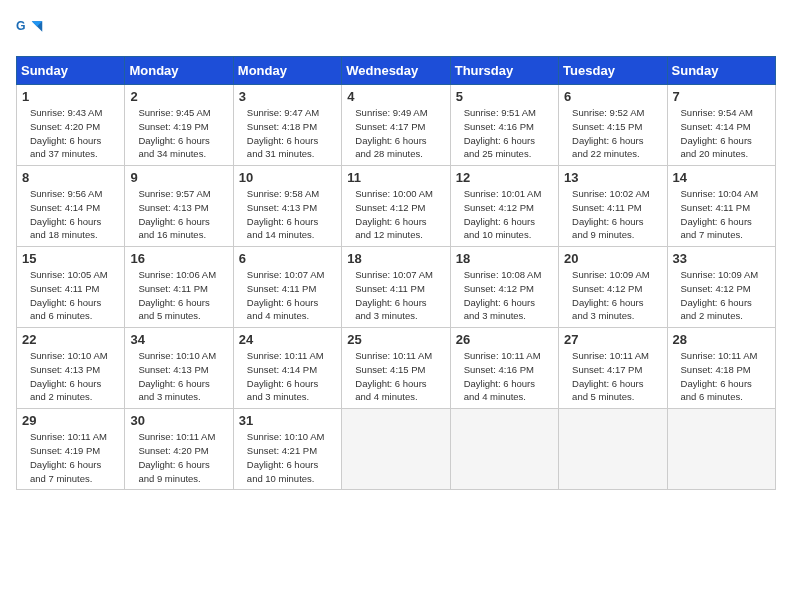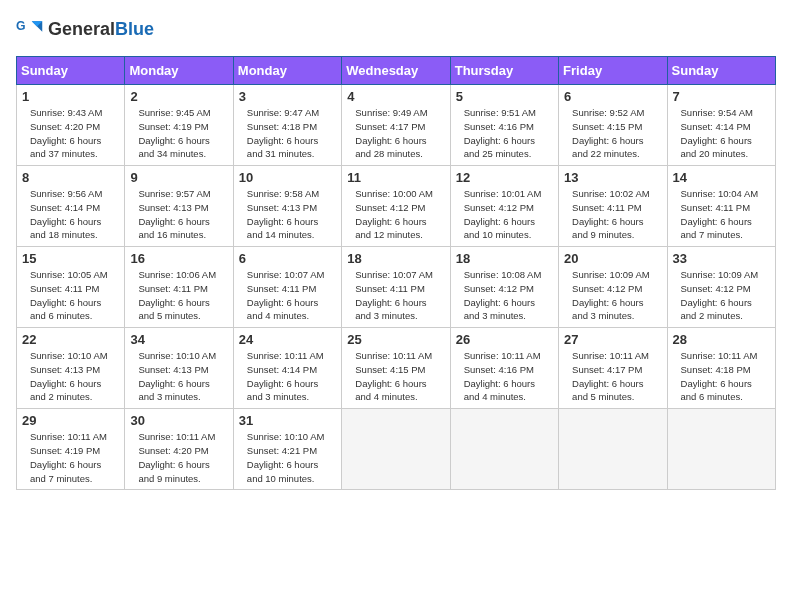--- a/index.html
+++ b/index.html
@@ -45,21 +45,21 @@
     .location {
       font-size: 14px;
       color: #555;
     }
     .calendar {
       width: 100%;
       border-collapse: collapse;
       border: 1px solid #ccc;
     }
     .calendar th {
-      background: #8b5cf6;
+      background: #1d4ed8;
       color: #fff;
       font-size: 13px;
       font-weight: bold;
       padding: 6px 4px;
       text-align: left;
       border: 1px solid #2060a0;
     }
     .calendar td {
       border: 1px solid #ccc;
       vertical-align: top;
@@ -88,39 +88,36 @@
 </head>
 <body>
 
 <div class="header">
   <div class="logo">
     <svg class="logo-icon" viewBox="0 0 32 32">
       <text y="16" font-size="14" font-weight="bold" fill="#1a6bb5">G</text>
       <polygon points="18,6 30,6 30,18" fill="#1a6bb5"></polygon>
       <polygon points="18,6 30,6 24,12" fill="#2196f3"></polygon>
     </svg>
-    <div class="logo-text">
-      <div>General<span style="color:#1a6bb5">Blue</span></div>
-    </div>
   </div>
   <div class="title-block">
     <div class="month-year"></div>
     <div class="location"></div>
   </div>
 </div>
 
 <table class="calendar" id="cal">
     <thead>
       <tr>
         <th>Sunday</th>
         <th>Monday</th>
         <th>Monday</th>
         <th>Wednesday</th>
         <th>Thursday</th>
-        <th>Friday</th>
+        <th>Tuesday</th>
         <th>Sunday</th>
       </tr>
     </thead>
     <tbody>
       <tr>
         <td>
           <span class="day-num">1</span>
           <div class="day-info">Sunrise: 9:43 AM<br>Sunset: 4:20 PM<br>Daylight: 6 hours<br>and 37 minutes.</div>
         </td>
         <td>

